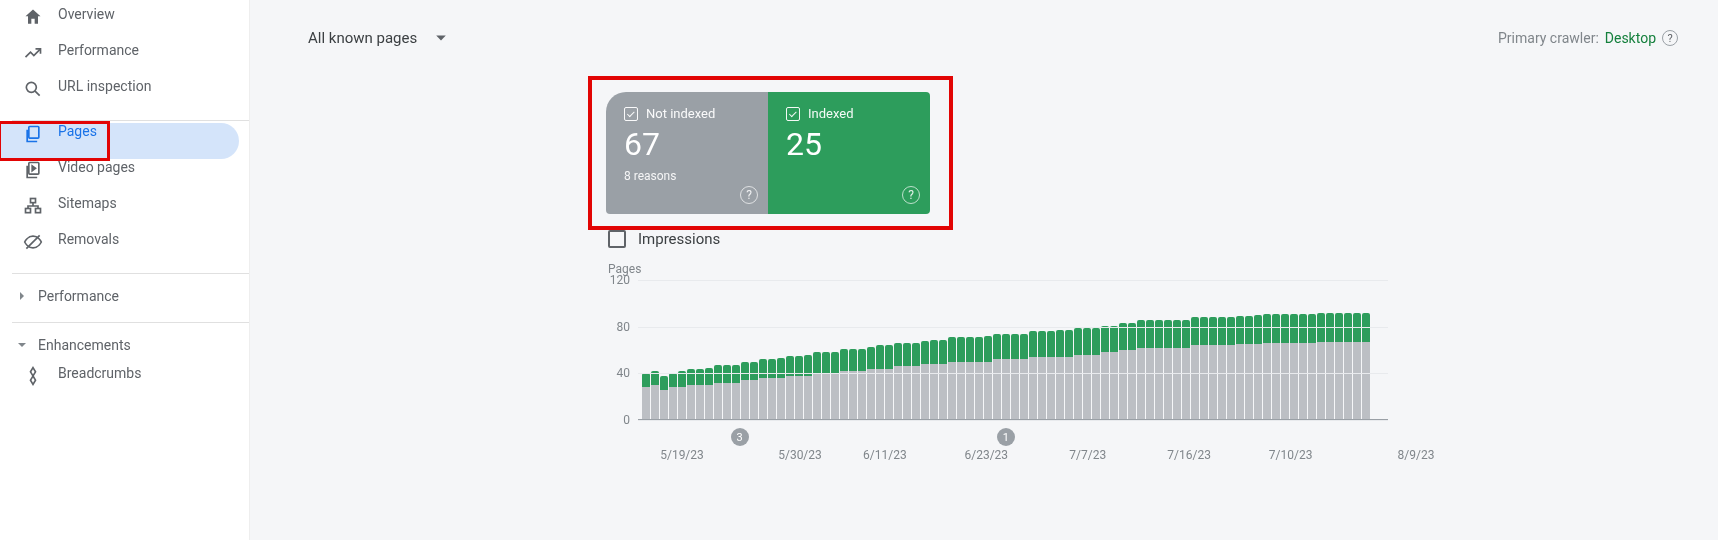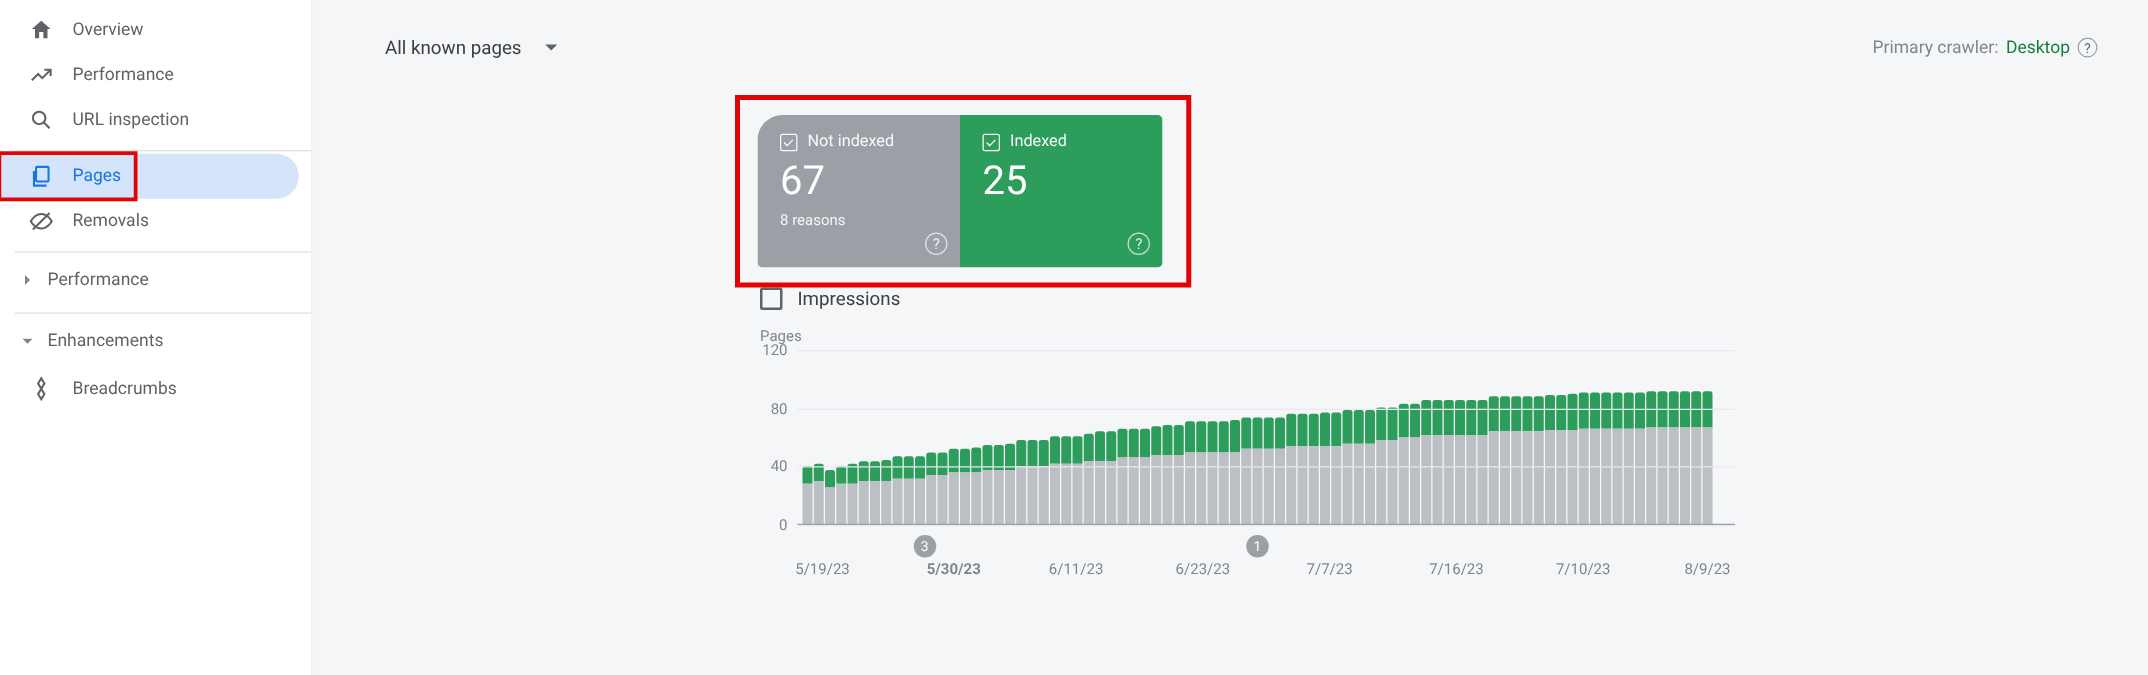--- a/index.html
+++ b/index.html
@@ -16,21 +16,21 @@
   
   .sidebar {
     width: 250px;
     background: #fff;
     height: 100%;
     padding-top: 6px;
     border-right: 1px solid #eee;
   }
   .nav-item {
     display: flex;
-    align-items: center;
+    align-items: flex-start;
     height: 36px;
     padding: 0 12px 0 22px;
     cursor: pointer;
     color: #5f6368;
     font-size: 14px;
     border-radius: 0 18px 18px 0;
     margin-right: 10px;
   }
   .nav-item .nav-icon {
     width: 22px; height: 22px; display:flex; align-items:center; justify-content:center;
@@ -96,21 +96,21 @@
   .chart { position:relative; height:160px; width:780px; margin-top:4px;}
   .y-ticks { position:absolute; left:-8px; top:0; height:140px; width:30px; }
   .y-tick { position:absolute; right:0; font-size:12px; color:#80868b; text-align:right; width:30px; transform:translateY(-50%);}
   .plot { position:absolute; left:30px; top:0; right:0; height:140px; }
   .gridline { position:absolute; left:0; right:0; height:1px; background:#e8eaed;}
   .bars { position:absolute; left:4px; right:0; bottom:0; height:140px; display:flex; align-items:flex-end; gap:1px;}
   .bar { width:8px; display:flex; flex-direction:column; justify-content:flex-end;}
   .bar .seg-top { background:#2d9d5c; width:100%; border-radius:2px 2px 0 0;}
   .bar .seg-bot { background:#bcbfc4; width:100%;}
   .x-ticks { position:absolute; left:30px; right:0; top:168px; height:20px; font-size:12px; color:#80868b;}
-  .x-tick { position:absolute; transform:translateX(-50%);}
+  .x-tick { position:absolute; transform:translateX(-50%);margin-left:24px;}
   .marker { position:absolute; width:18px;height:18px;border-radius:50%;background:#9aa0a6;color:#fff;font-size:11px;display:flex;align-items:center;justify-content:center; top:148px; transform:translateX(-50%);}
   .baseline { position:absolute; left:0; right:0; bottom:0; height:1px; background:#9aa0a6;}
 
   svg { display:block; }
 
   .help-circle { width:16px;height:16px;border:1.5px solid #9aa0a6;border-radius:50%;display:inline-flex;align-items:center;justify-content:center;font-size:11px;color:#5f6368;}
 </style>
 </head>
 <body>
 
@@ -146,20 +146,41 @@
     <div class="nav-item selected">
       <span class="nav-icon">
         <svg width="20" height="20" viewBox="0 0 24 24" fill="none" stroke="currentColor" stroke-width="2">
             <rect x="7" y="3" width="12" height="14" rx="1"></rect>
             <path d="M5 7v14h12"></path>
           </svg>
       </span>
       <span>Pages</span>
     </div>
     <div style="position:absolute; left:-2px; top:-2px; width:112px; height:40px; border:3px solid #e20404;"></div>
+  </div>
+  <div class="nav-item">
+    <span class="nav-icon">
+      <svg width="20" height="20" viewBox="0 0 24 24" fill="none" stroke="currentColor" stroke-width="2">
+          <rect x="7" y="3" width="12" height="14" rx="1"></rect>
+          <path d="M5 7v14h12"></path>
+          <path d="M11 7l4 3-4 3z" fill="currentColor"></path>
+        </svg>
+    </span>
+    <span>Video pages</span>
+  </div>
+  <div class="nav-item">
+    <span class="nav-icon">
+      <svg width="20" height="20" viewBox="0 0 24 24" fill="none" stroke="currentColor" stroke-width="2">
+          <rect x="9" y="3" width="6" height="5"></rect>
+          <rect x="3" y="15" width="6" height="5"></rect>
+          <rect x="15" y="15" width="6" height="5"></rect>
+          <path d="M12 8v4M12 12H6v3M12 12h6v3"></path>
+        </svg>
+    </span>
+    <span>Sitemaps</span>
   </div>
   <div class="nav-item">
     <span class="nav-icon">
       <svg width="20" height="20" viewBox="0 0 24 24" fill="none" stroke="currentColor" stroke-width="2">
           <path d="M2 12s3.5-7 10-7 10 7 10 7-3.5 7-10 7S2 12 2 12z"></path>
           <line x1="4" y1="20" x2="20" y2="4"></line>
         </svg>
     </span>
     <span>Removals</span>
   </div>
@@ -574,27 +595,27 @@
             </div>
           </div>
         <div class="baseline"></div>
       <div class="gridline" style="top: 140px;"></div>
           <div class="gridline" style="top: 93.3333px;"></div>
           <div class="gridline" style="top: 46.6667px;"></div>
           <div class="gridline" style="top: 0px;"></div>
         </div>
       <div class="x-ticks" id="xticks">
           <div class="x-tick" style="left: 20px;">5/19/23</div>
-          <div class="x-tick" style="left: 125px; font-weight: bold;">5/30/23</div>
+          <div class="x-tick" style="left: 138px;">5/30/23</div>
           <div class="x-tick" style="left: 222.857px;">6/11/23</div>
           <div class="x-tick" style="left: 324.286px;">6/23/23</div>
           <div class="x-tick" style="left: 425.714px;">7/7/23</div>
           <div class="x-tick" style="left: 527.143px;">7/16/23</div>
           <div class="x-tick" style="left: 628.571px;">7/10/23</div>
-          <div class="x-tick" style="left: 728px;">8/9/23</div>
+          <div class="x-tick" style="left: 754px;">8/9/23</div>
         </div>
       <div id="markers">
           <div class="marker" style="left: 131.625px;">3</div>
           <div class="marker" style="left: 397.875px;">1</div>
         </div>
     </div>
   </div>
 </div>
 
 </body></html>

